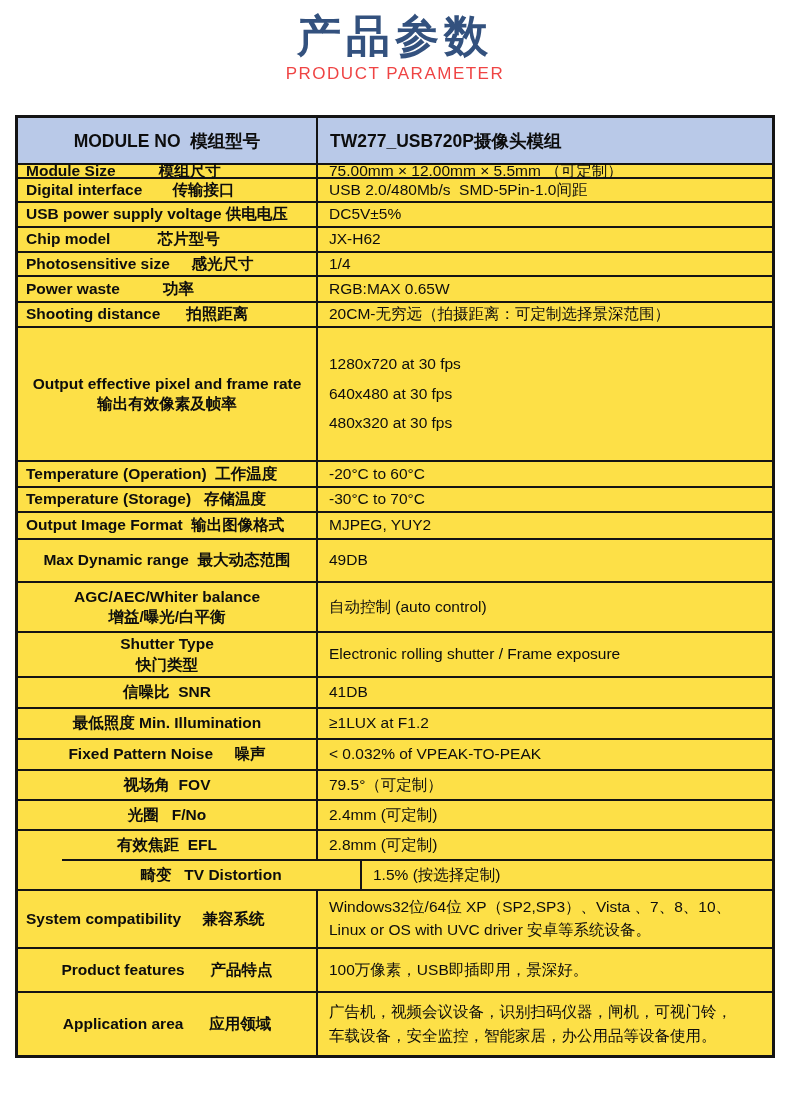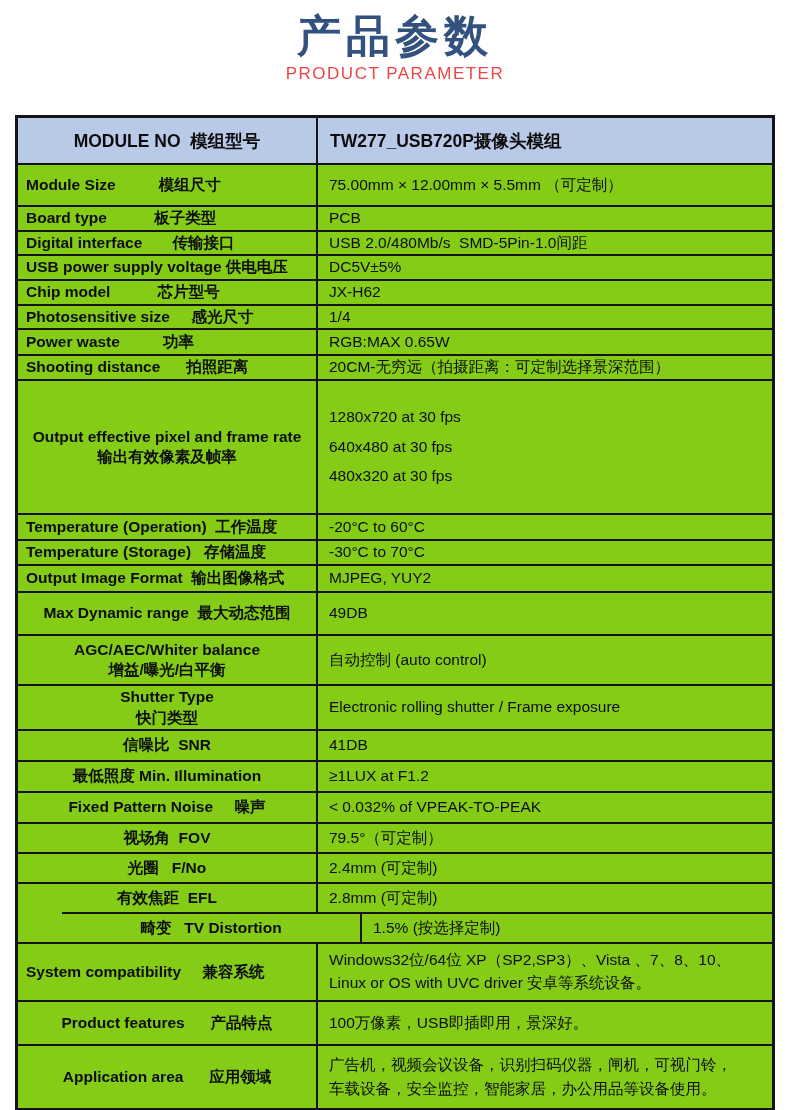--- a/index.html
+++ b/index.html
@@ -25,21 +25,21 @@
     font-weight: 500;
     letter-spacing: 1.5px;
     margin-top: 1px;
   }
   
   .spec-table {
     position: absolute;
     left: 15px; top: 115px;
     width: 760px;
     border: 3px solid #141414;
-    background: #84cc16;
+    background: #fde047;
   }
   .t-header {
     display: flex;
     height: 45px;
     background: #b9c9e8;
   }
   .t-header .h-label {
     width: 300px;
     border-right: 2px solid #141414;
     display: flex; align-items: center; justify-content: center;
@@ -83,34 +83,26 @@
   <div class="page-title">产品参数</div>
   <div class="page-subtitle">PRODUCT PARAMETER</div>
 </div>
 
 <div class="spec-table">
   <div class="t-header">
     <div class="h-label">MODULE NO  模组型号</div>
     <div class="h-value">TW277_USB720P摄像头模组</div>
   </div>
   <div id="rows-container">
-      <div class="row" style="height: 42px;">
+      <div class="row" style="height: 14px;">
         <div class="cell label-cell">
           <div class="label-line">Module Size          模组尺寸</div>
         </div>
         <div class="cell value-cell">
           <div class="value-line">75.00mm × 12.00mm × 5.5mm （可定制）</div>
-        </div>
-      </div>
-      <div class="row" style="height: 25px;">
-        <div class="cell label-cell">
-          <div class="label-line">Board type           板子类型</div>
-        </div>
-        <div class="cell value-cell">
-          <div class="value-line">PCB</div>
         </div>
       </div>
       <div class="row" style="height: 24px;">
         <div class="cell label-cell">
           <div class="label-line">Digital interface       传输接口</div>
         </div>
         <div class="cell value-cell">
           <div class="value-line">USB 2.0/480Mb/s  SMD-5Pin-1.0间距</div>
         </div>
       </div>

